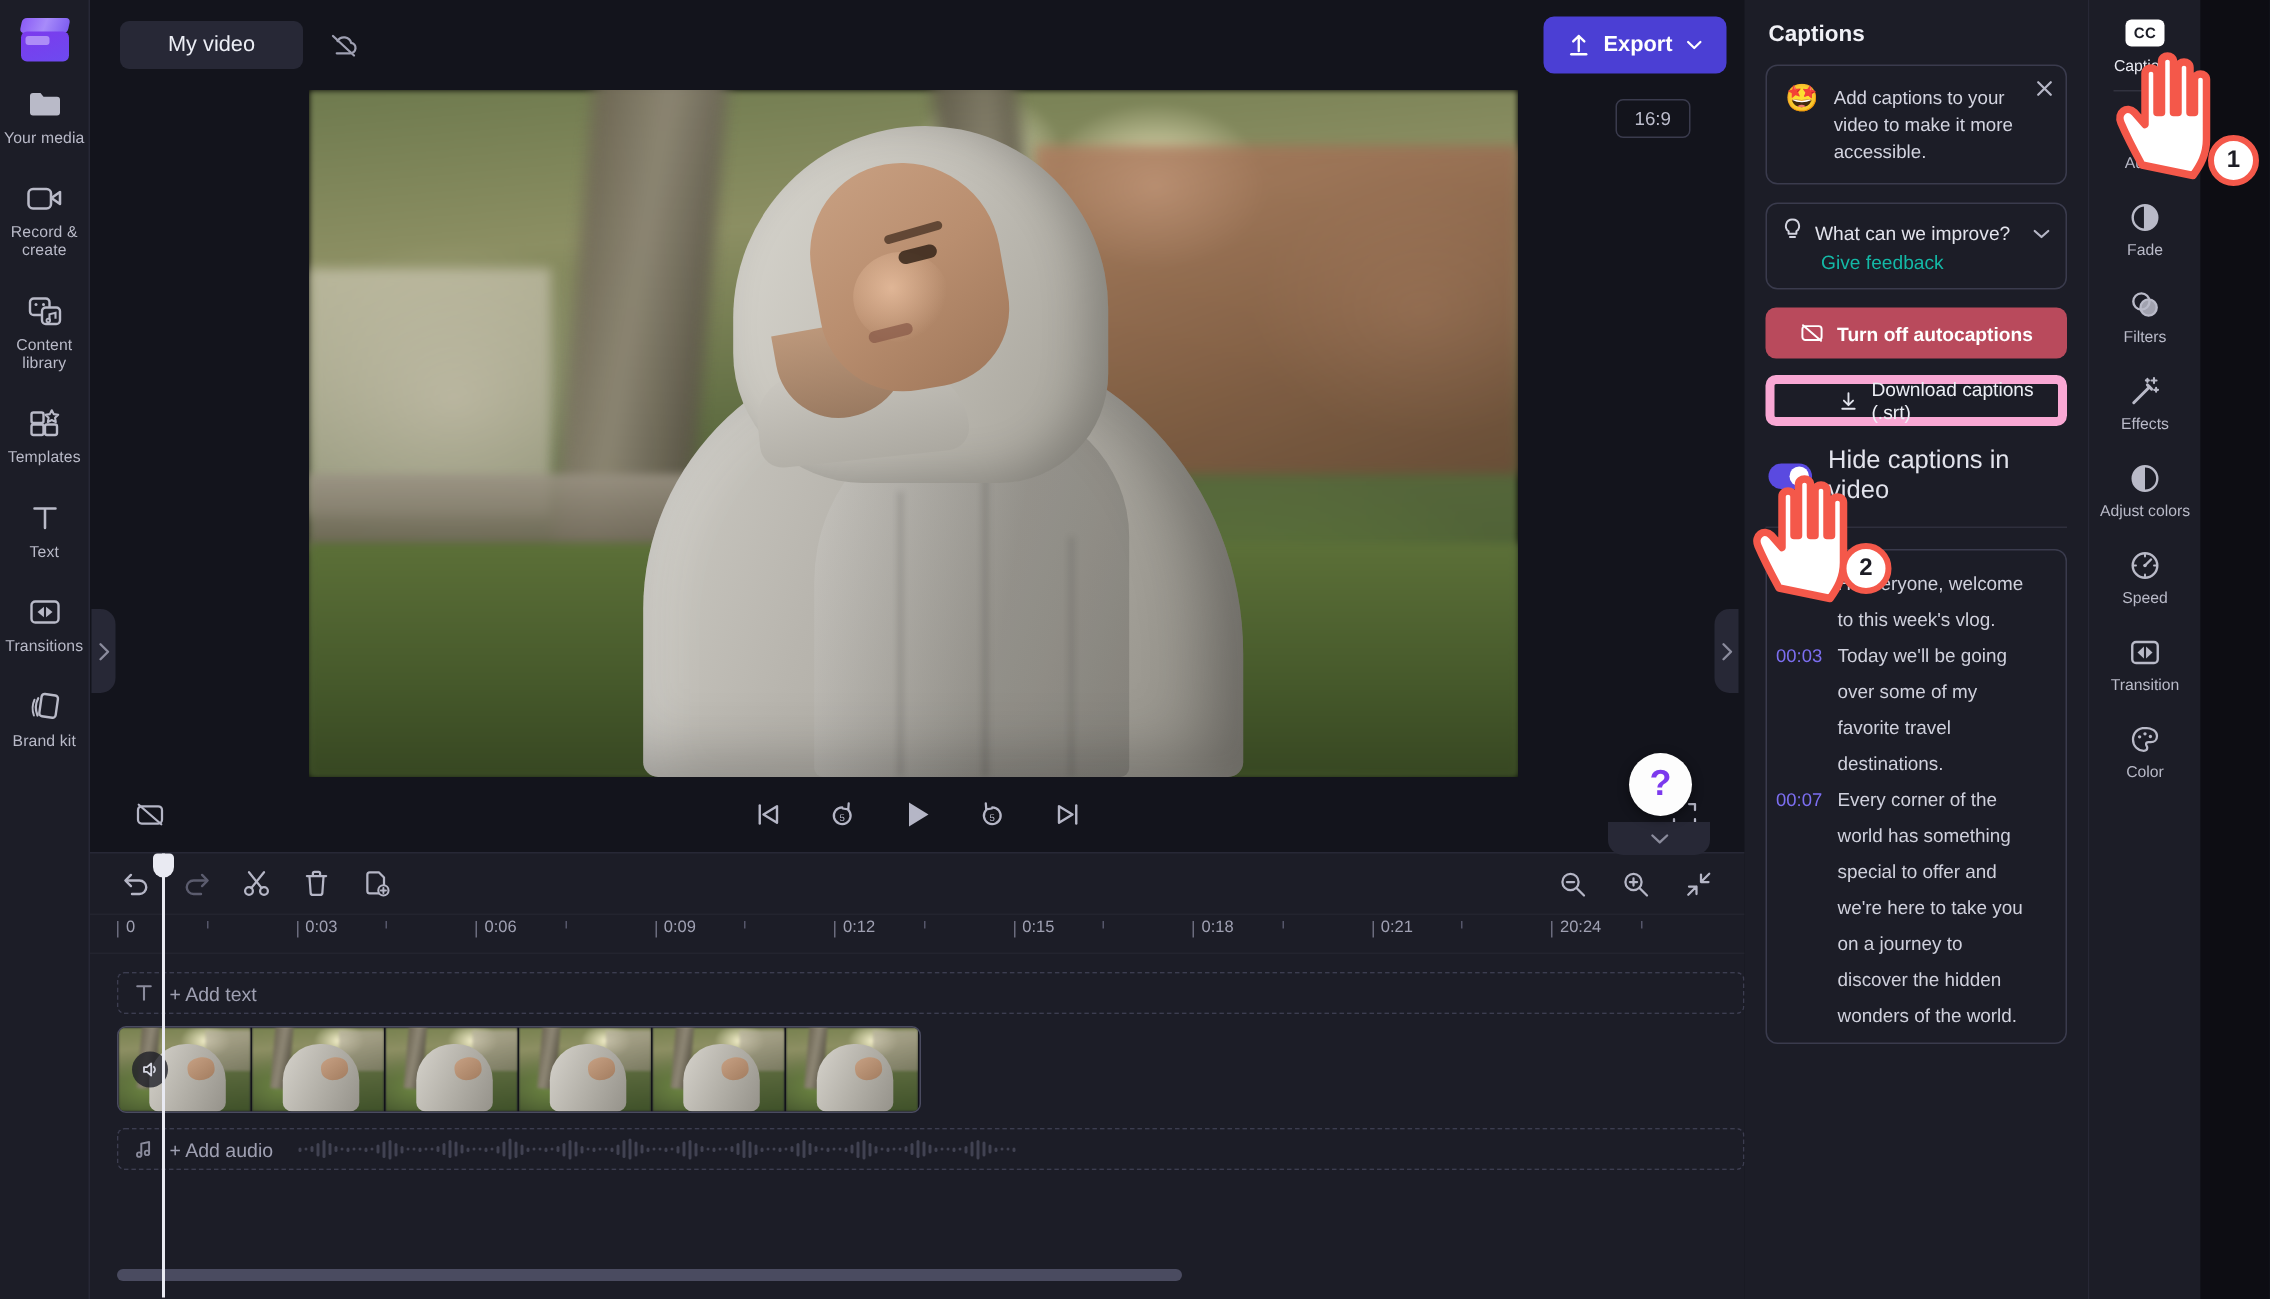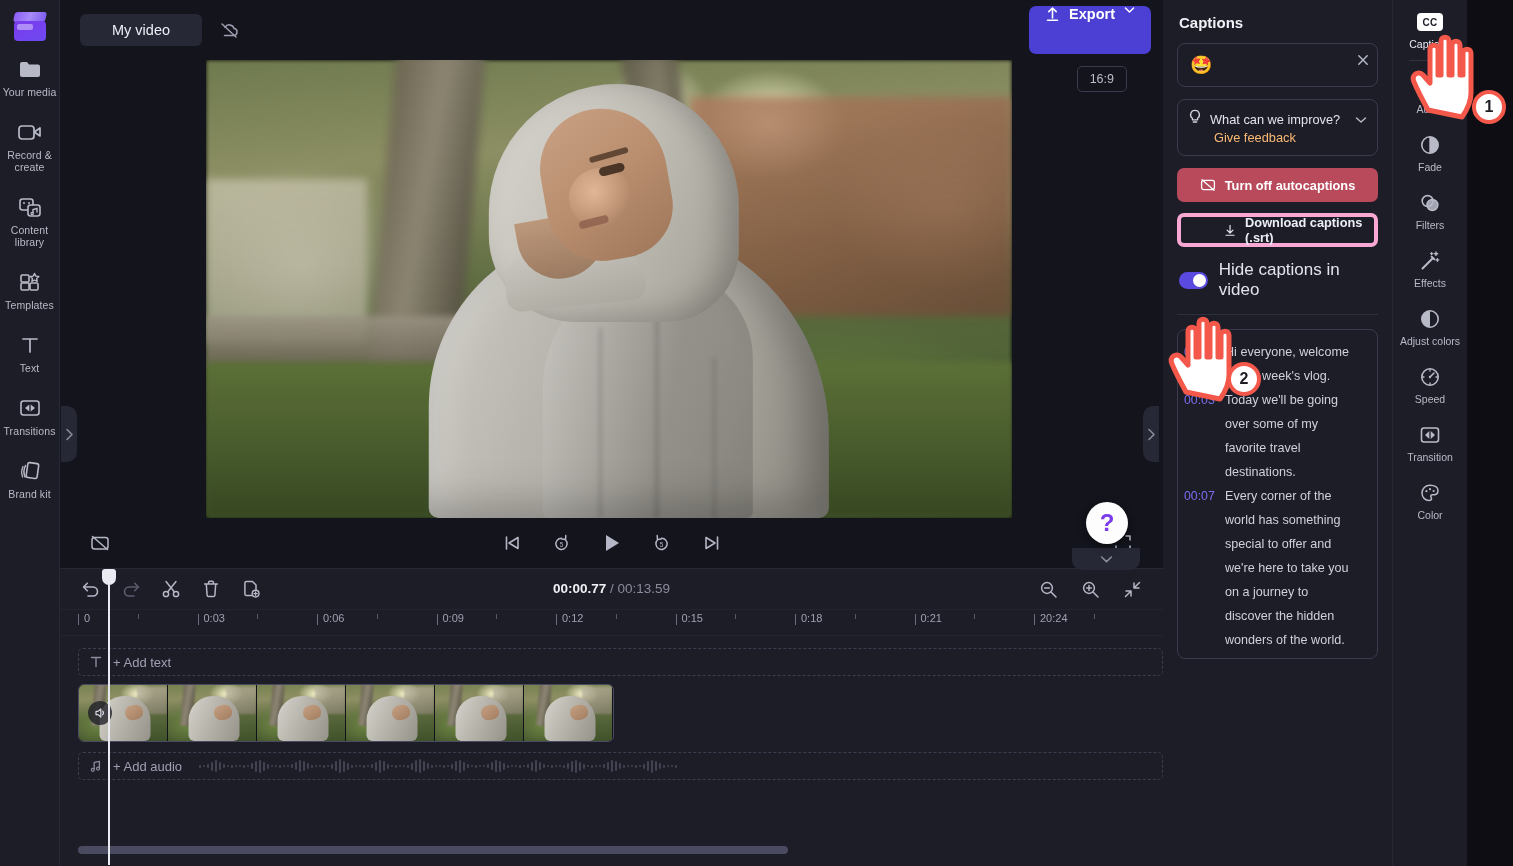--- a/index.html
+++ b/index.html
@@ -68,22 +68,22 @@
     background: #272836; border-radius: 6px; padding: 8px 32px;
     font-size: 14.5px; color: #eceef5; cursor: pointer;
   }
   .cloud-btn {
     width: 34px; height: 32px; margin-left: 10px; border-radius: 6px;
     display: flex; align-items: center; justify-content: center; cursor: pointer;
   }
   .cloud-btn svg { stroke: #9fa0b2; fill: none; }
   .topbar-spacer { flex: 1; }
   .export-btn {
-    background: #4b3fd4; border-radius: 7px; height: 48px;
-    display: flex; gap: 9px; padding: 0 16px;
+    background: #4b3fd4; border-radius: 7px; height: 38px;
+    display: flex; align-items: center; gap: 9px; padding: 0 16px;
     cursor: pointer; color:#fff; font-size: 14.5px; font-weight: 600;
   }
   .export-btn svg { stroke: #fff; fill: none; }
 
   
   .stage {
     position: absolute; left: 60px; top: 60px; width: 1103px; height: 508px;
     background: #13141c;
   }
   .ratio-badge {
@@ -338,31 +338,31 @@
   .cap-card .x svg { stroke:#b5b6c6; fill:none; }
 
   .feedback {
     border: 1px solid #3a3b4d; border-radius: 8px; padding: 9px 10px 10px 10px;
     margin-bottom: 12px; cursor:pointer;
   }
   .fb-row { display:flex; align-items:center; gap: 8px; }
   .fb-row .bulb svg { stroke:#d3d4e0; fill:none; }
   .fb-row .fb-q { font-size: 12.8px; color:#e2e3ec; flex:1; }
   .fb-row .chev svg { stroke:#b5b6c6; fill:none; }
-  .fb-link { font-size: 12.8px; color:#fdba74; margin-left: 26px; margin-top:1px; cursor:pointer; }
+  .fb-link { font-size: 12.8px; color:#14b8a6; margin-left: 26px; margin-top:1px; cursor:pointer; }
 
   .btn-danger {
     background:#b94a5c; border-radius:7px; height:34px; display:flex; align-items:center;
     justify-content:center; gap:9px; color:#fff; font-size:12.8px; font-weight:700;
     cursor:pointer; margin-bottom: 11px;
   }
   .btn-danger svg { stroke:#fff; fill:none; }
   .btn-outline {
-    border:4px solid #f9a8d4; border-radius:7px; height:34px; display:flex; align-items:center;
-    justify-content:center; gap:9px; color:#eceef5; font-size:12.8px; font-weight:700;
+    border:6px solid #f9a8d4; border-radius:7px; height:34px; display:flex; align-items:center;
+    justify-content:center; gap:9px; color:#eceef5; font-size:12.8px; font-weight:400;
     cursor:pointer; margin-bottom: 13px; padding-left: 43px;
   }
   .btn-outline svg { stroke:#e2e3ec; fill:none; }
 
   .toggle-row { display:flex; align-items:center; gap:11px; margin: 0 0 14px 2px; }
   .switch {
     width:30px; height:17px; border-radius:10px; background:#5a4ae0; position:relative; cursor:pointer;
   }
   .switch .knob { position:absolute; right:2px; top:2px; width:13px; height:13px; border-radius:50%; background:#fff; }
   .toggle-row .tl { font-size:17px; color:#e2e3ec; }
@@ -645,25 +645,20 @@
         </div>
         <div class="tl-btn">
           <svg width="20" height="20" viewBox="0 0 20 20">
               <path d="M5.5 2.5h6l3.5 3.5v9a1.6 1.6 0 01-1.6 1.6H5.5A1.6 1.6 0 013.9 15V4.1a1.6 1.6 0 011.6-1.6z" stroke-width="1.5" stroke-linejoin="round"></path>
               <circle cx="14.6" cy="14.6" r="3.4" stroke-width="1.4" fill="#1c1d27"></circle>
               <path d="M14.6 12.9v3.4M12.9 14.6h3.4" stroke-width="1.3" stroke-linecap="round"></path>
             </svg>
         </div>
       </div>
 
-      <div class="tl-time">
-        <span class="cur">00:00.77</span>
-        <span class="dur">/</span>
-        <span class="dur">00:13.59</span>
-      </div>
 
       <div class="tl-zooms">
         <div class="tl-btn">
           <svg width="19" height="19" viewBox="0 0 19 19">
               <circle cx="8" cy="8" r="5.4" stroke-width="1.5"></circle>
               <path d="M5.6 8h4.8" stroke-width="1.5" stroke-linecap="round"></path>
               <path d="M12 12l5 5" stroke-width="1.5" stroke-linecap="round"></path>
             </svg>
         </div>
         <div class="tl-btn">
@@ -956,20 +951,21 @@
     <div class="playhead">
         <div class="head"></div>
       </div>
   </div>
 
   <div class="cap-panel">
     <div class="cap-title">Captions</div>
 
     <div class="cap-card">
       <span class="emoji">🤩</span>
+      <span class="txt">Add captions to your video to make it more accessible.</span>
       <span class="x">
         <svg width="12" height="12" viewBox="0 0 12 12">
             <path d="M1.8 1.8l8.4 8.4M10.2 1.8l-8.4 8.4" stroke-width="1.5" stroke-linecap="round"></path>
           </svg>
       </span>
     </div>
 
     <div class="feedback">
       <div class="fb-row">
         <span class="bulb">

